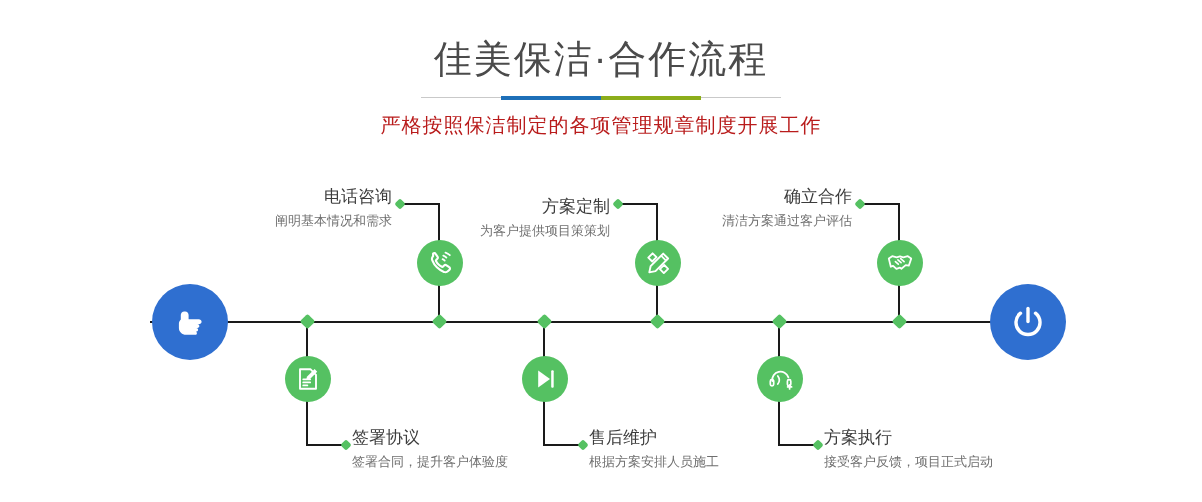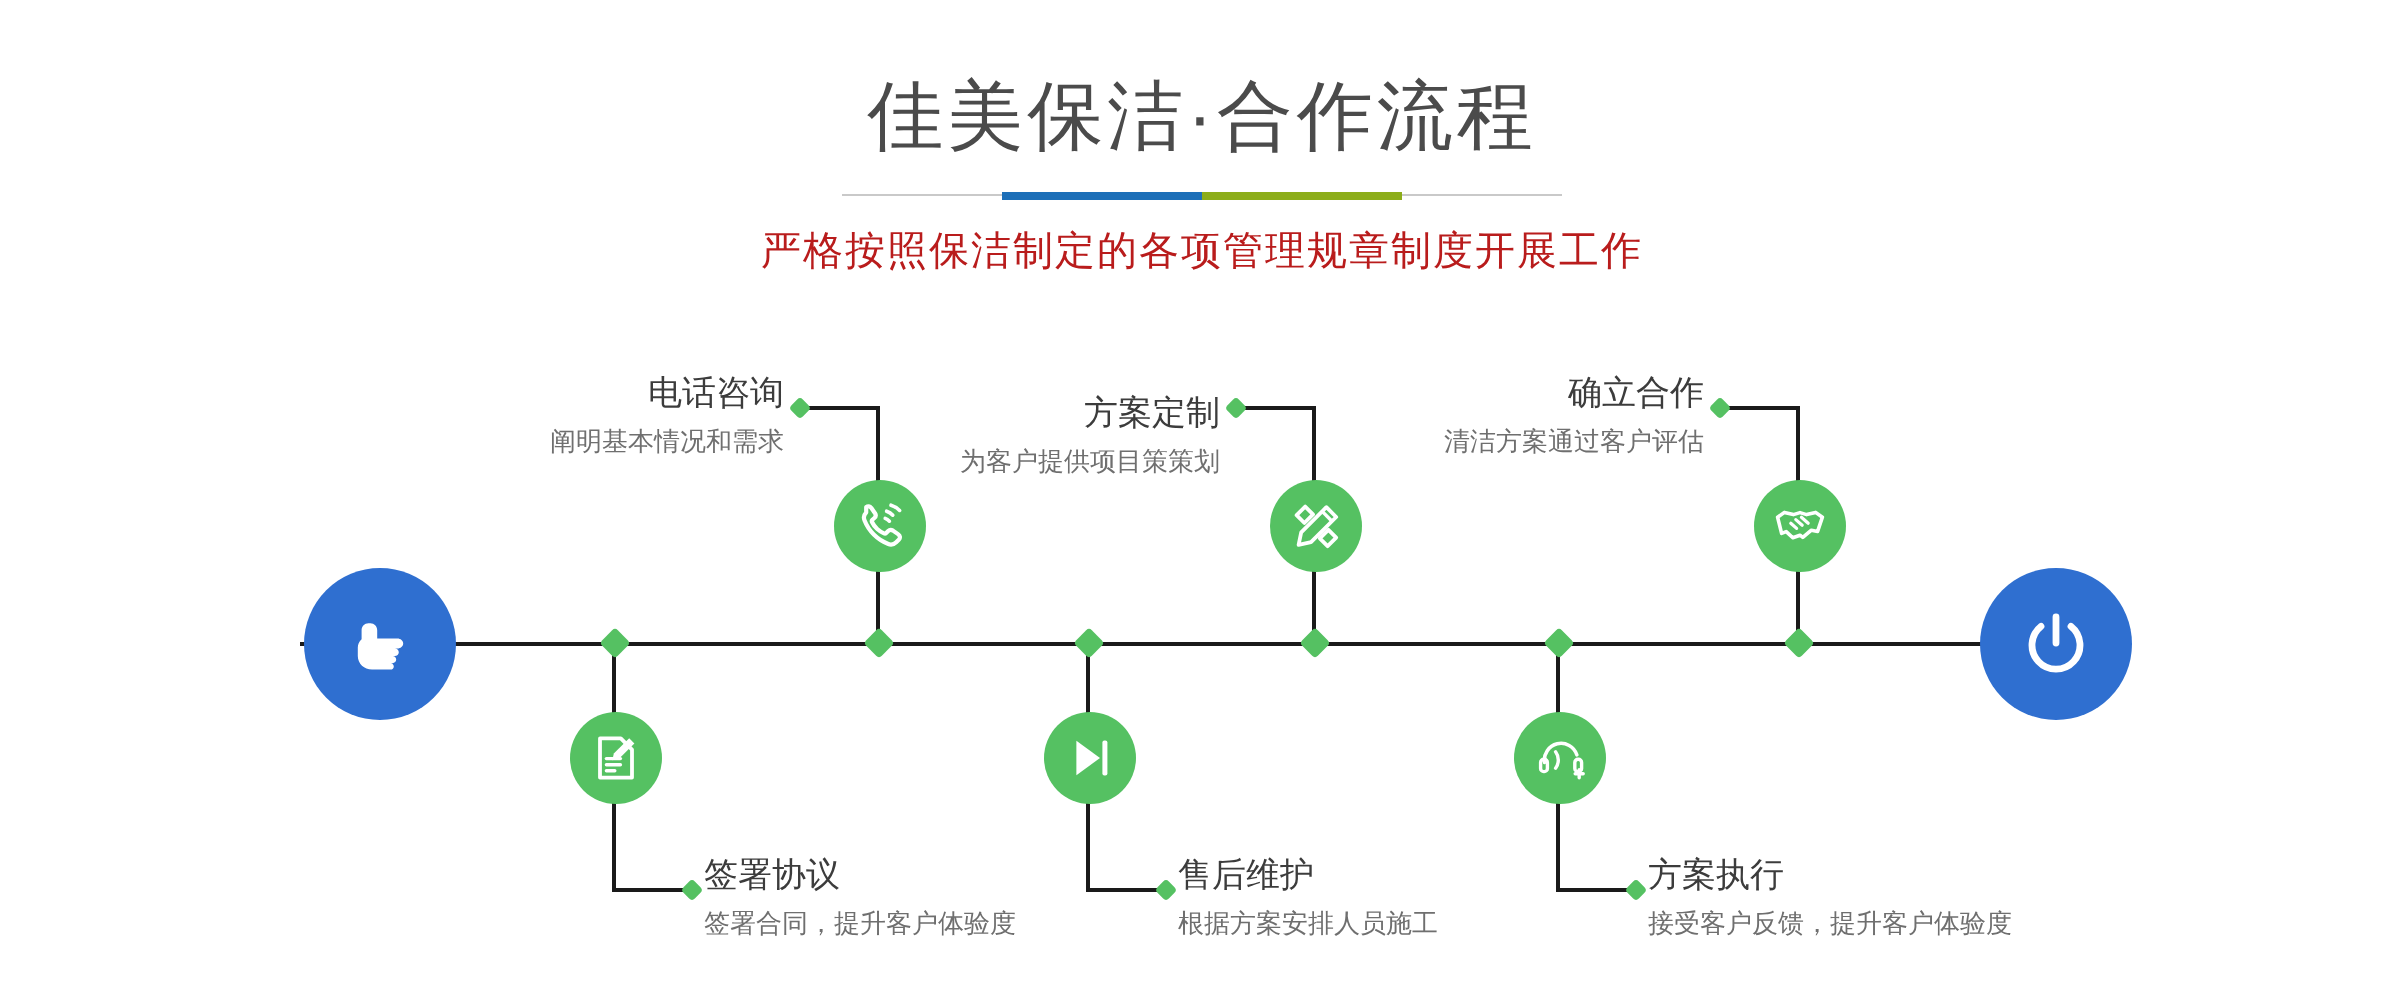--- a/index.html
+++ b/index.html
@@ -317,17 +317,17 @@
           <rect x="3.3" y="13.6" width="3.4" height="6.2" rx="1.6" fill="none" stroke="#ffffff" stroke-width="1.7"></rect>
           <rect x="20.4" y="13.6" width="3.4" height="6.2" rx="1.6" fill="none" stroke="#ffffff" stroke-width="1.7"></rect>
           <path fill="none" stroke="#ffffff" stroke-width="1.7" stroke-linecap="round" d="M10.8 9.9c1.8 2.4 1.8 5.8 0 8.2"></path>
           <line x1="20.6" y1="20.9" x2="24.6" y2="20.9" stroke="#ffffff" stroke-width="1.7" stroke-linecap="round"></line>
           <line x1="22.6" y1="18.9" x2="22.6" y2="22.9" stroke="#ffffff" stroke-width="1.7" stroke-linecap="round"></line>
         </svg>
       </span>
     </div>
     <div class="label align-left" style="left:824px; top:427px;">
       <span class="ttl">方案执行</span>
-      <span class="sub">接受客户反馈，提升客户体验度</span>
+      <span class="sub">接受客户反馈，项目正式启动</span>
     </div>
 
   </div>
 </div>
 
 </body></html>

